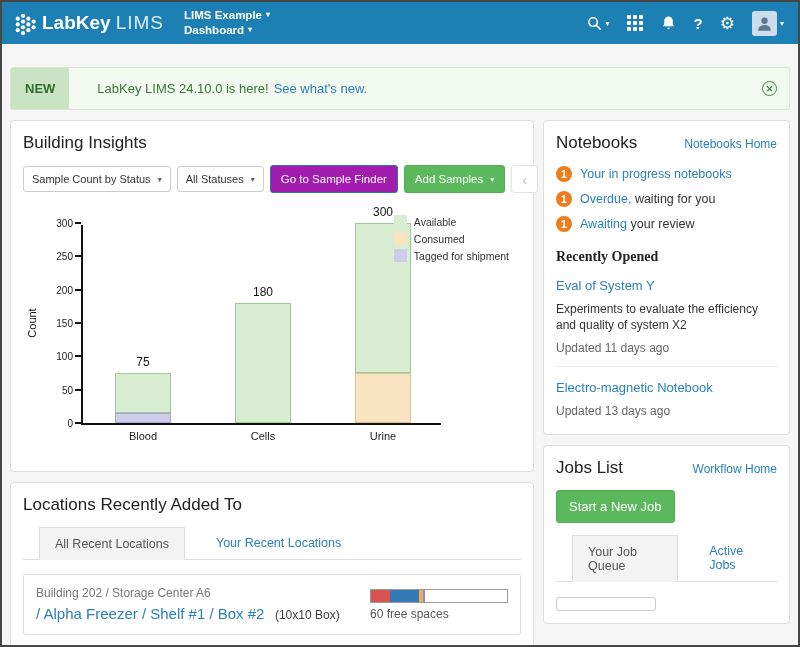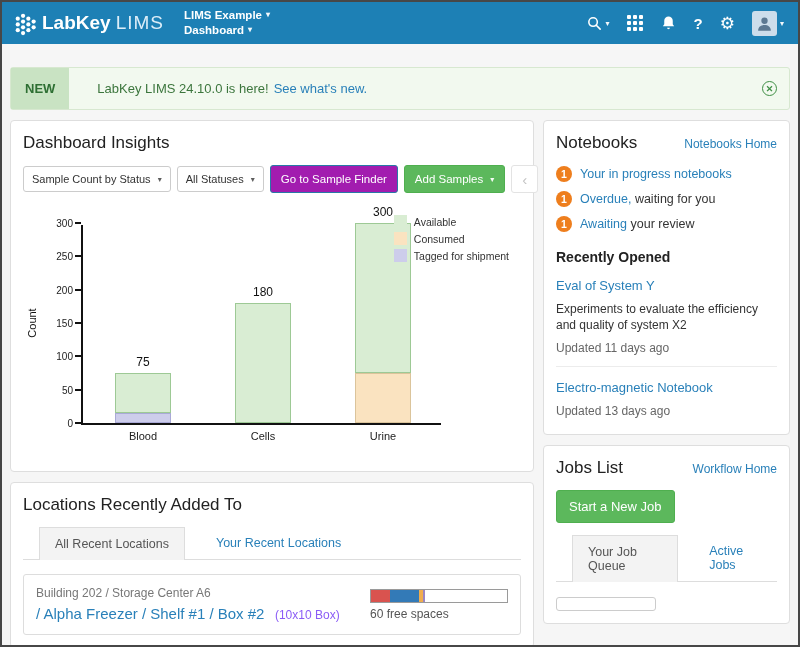--- a/index.html
+++ b/index.html
@@ -81,35 +81,35 @@
   .tabs { display:flex; margin-top:12px; border-bottom:1px solid #ddd; }
   .tab { padding:9px 15px; font-size:12.5px; color:#2980b9; cursor:pointer; margin-bottom:-1px;margin-left:16px; }
   .tab.active { background:#f3f3f3; border:1px solid #ddd; border-bottom:none; color:#555; }
 
   
   .location-item { border:1px solid #ddd; border-radius:3px; margin-top:14px; padding:11px 12px;
                    display:flex; justify-content:space-between; align-items:center; }
   .loc-breadcrumb { font-size:12px; color:#777; }
   .loc-link-row { margin-top:5px; }
   .loc-link { font-size:15px; color:#2980b9; text-decoration:none; cursor:pointer; }
-  .loc-type { font-size:12px; color:#8b5cf6; margin-left:6px; }
+  .loc-type { font-size:12px; color:#404040; margin-left:6px; }
   .loc-right { width:138px; flex-shrink:0; }
   .capacity-bar { height:14px; border:1px solid #9a9a9a; display:flex; overflow:hidden; background:#fff; }
   .capacity-bar div { height:100%; }
   .free-spaces { font-size:12px; color:#555; margin-top:4px; }
 
   
   .nb-alerts { margin-top:13px; display:flex; flex-direction:column; gap:9px; }
   .nb-alert { display:flex; align-items:center; gap:8px; font-size:12.5px; color:#333; }
   .nb-badge { width:16px; height:16px; border-radius:50%; background:#ee7e1d; color:#fff;
               font-size:10.5px; font-weight:bold; display:flex; align-items:center;
               justify-content:center; flex-shrink:0; }
   .nb-link { color:#2980b9; text-decoration:none; cursor:pointer; }
   .nb-rest:empty { display:none; }
-  .nb-heading { font-size:14px; font-weight:bold; color:#222; margin-top:17px; }
+  .nb-heading { font-size:14px; font-weight:bold; color:#222; margin-top:17px;font-family:Liberation Serif, serif; }
   .nb-item { padding:11px 0; border-bottom:1px solid #ececec; }
   .nb-item:last-child { border-bottom:none; padding-bottom:4px; }
   .nb-title { font-size:13px; color:#2980b9; text-decoration:none; cursor:pointer; }
   .nb-desc { font-size:12px; color:#333; margin-top:7px; line-height:1.35; }
   .nb-desc:empty { display:none; }
   .nb-updated { font-size:12px; color:#666; margin-top:8px; }
 
   
   .start-job-btn { margin-top:12px; background:#5cb85c; border:1px solid #4faf4f; color:#fff;
                    font-size:13px; padding:8px 12px; border-radius:3px; cursor:pointer; font-family:inherit; }
@@ -206,21 +206,21 @@
       <a class="banner-link">See what's new.</a>
       <span class="banner-close">✕</span>
     </div>
   </div>
 
   <div class="main">
 
     <div class="col">
 
       <div class="card">
-        <div class="card-title">Dashboard Insights</div>
+        <div class="card-title">Building Insights</div>
         <div class="controls">
           <button class="select-btn">
             <span>Sample Count by Status</span>
             <span class="caret">▾</span>
           </button>
           <button class="select-btn">
             <span>All Statuses</span>
             <span class="caret">▾</span>
           </button>
           <button class="btn-primary">Go to Sample Finder</button>

